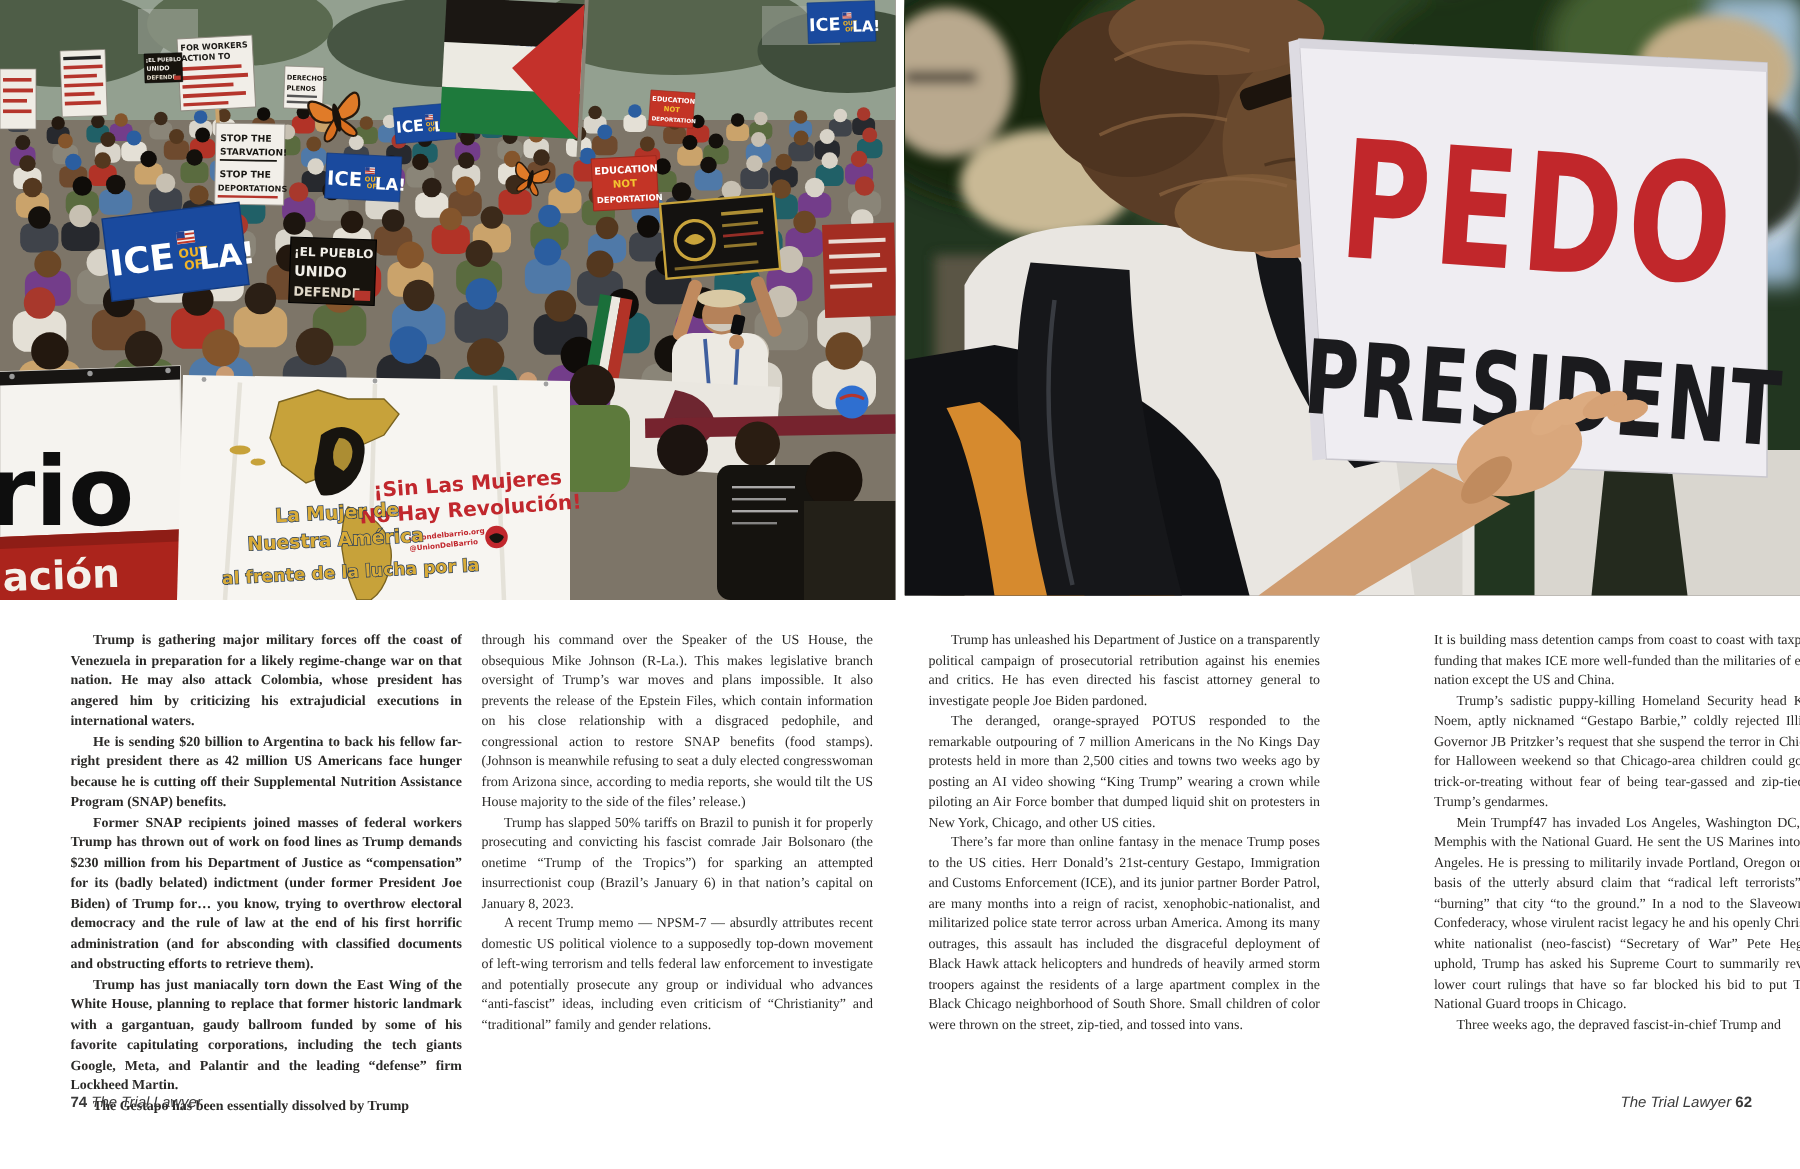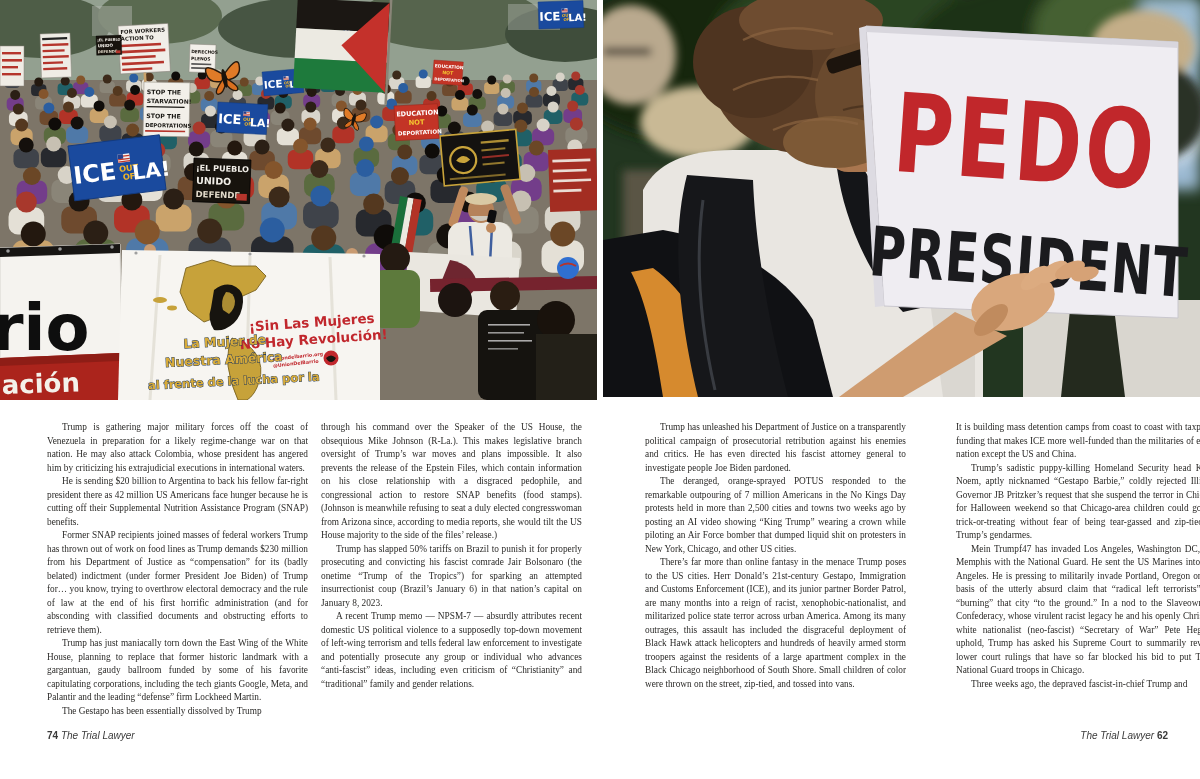--- a/index.html
+++ b/index.html
@@ -9,21 +9,21 @@
   }
   .photo{position:absolute;top:0;overflow:hidden;background:#6e675e;}
   #photo-left{left:0;width:597px;height:400px;}
   #photo-right{left:603px;width:597px;height:397px;}
   .photo svg{display:block;width:100%;height:100%;}
 
   .textcol{
     position:absolute;top:421px;height:332px;width:261px;overflow:hidden;
     font-size:9.3px;line-height:13.5px;text-align:justify;color:#2b2a28;
   }
-  #col1{left:47px;} #col2{left:321px;} #col3{left:645px;} #col4{left:956px;}
+  #col1{left:47px;font-weight:bold;} #col2{left:321px;} #col3{left:619px;} #col4{left:956px;}
   .textcol p{margin:0;}
   .textcol p.ind{text-indent:15px;}
 
   .footer{
     position:absolute;top:730px;font-family:"Liberation Sans","DejaVu Sans",sans-serif;
     font-size:10px;color:#3a3a3a;
   }
   #footer-left{left:47px;} #footer-right{right:32px;text-align:right;}
   .pagenum{font-weight:bold;font-style:normal;}
   .magname{font-style:italic;}

